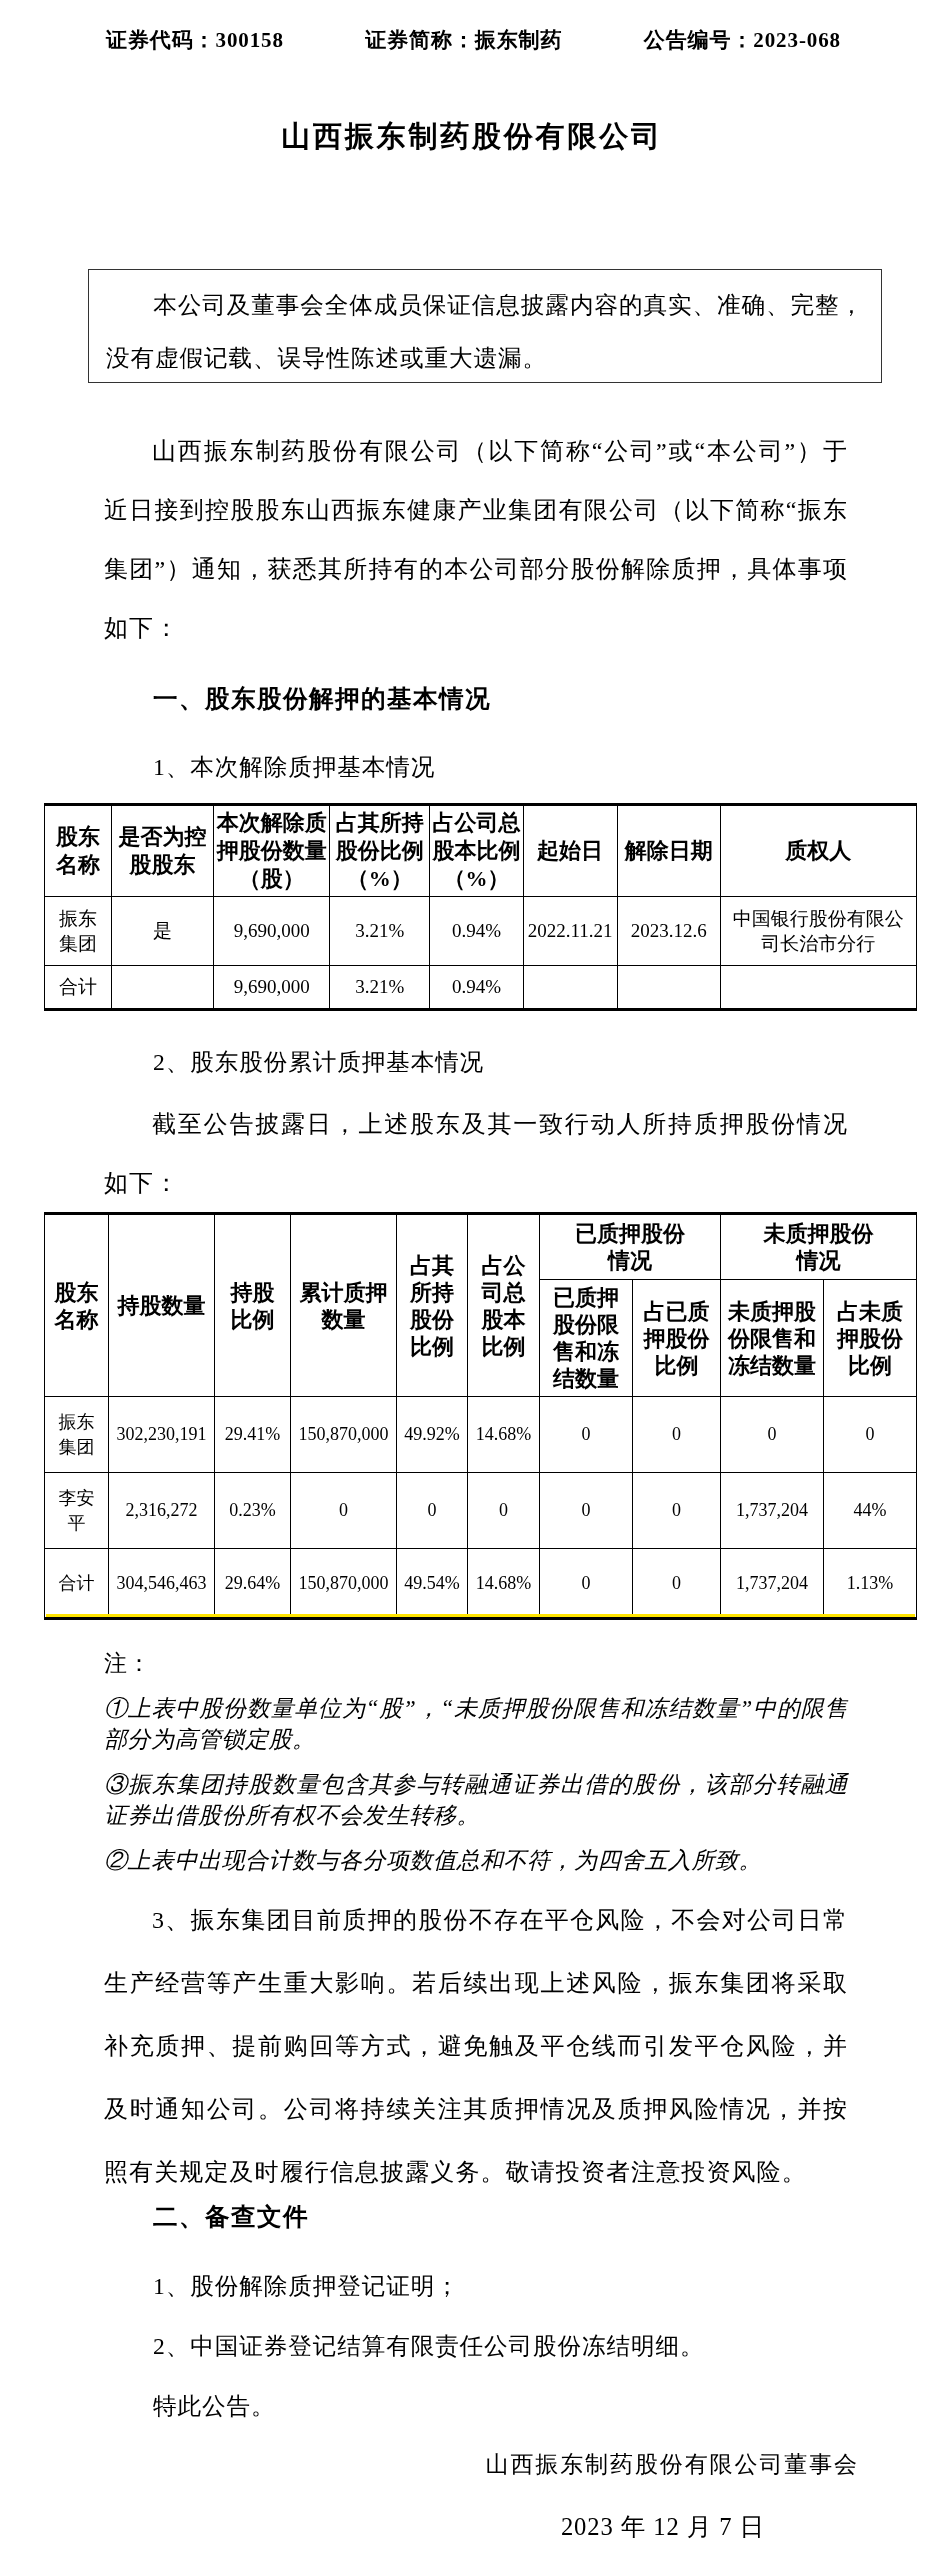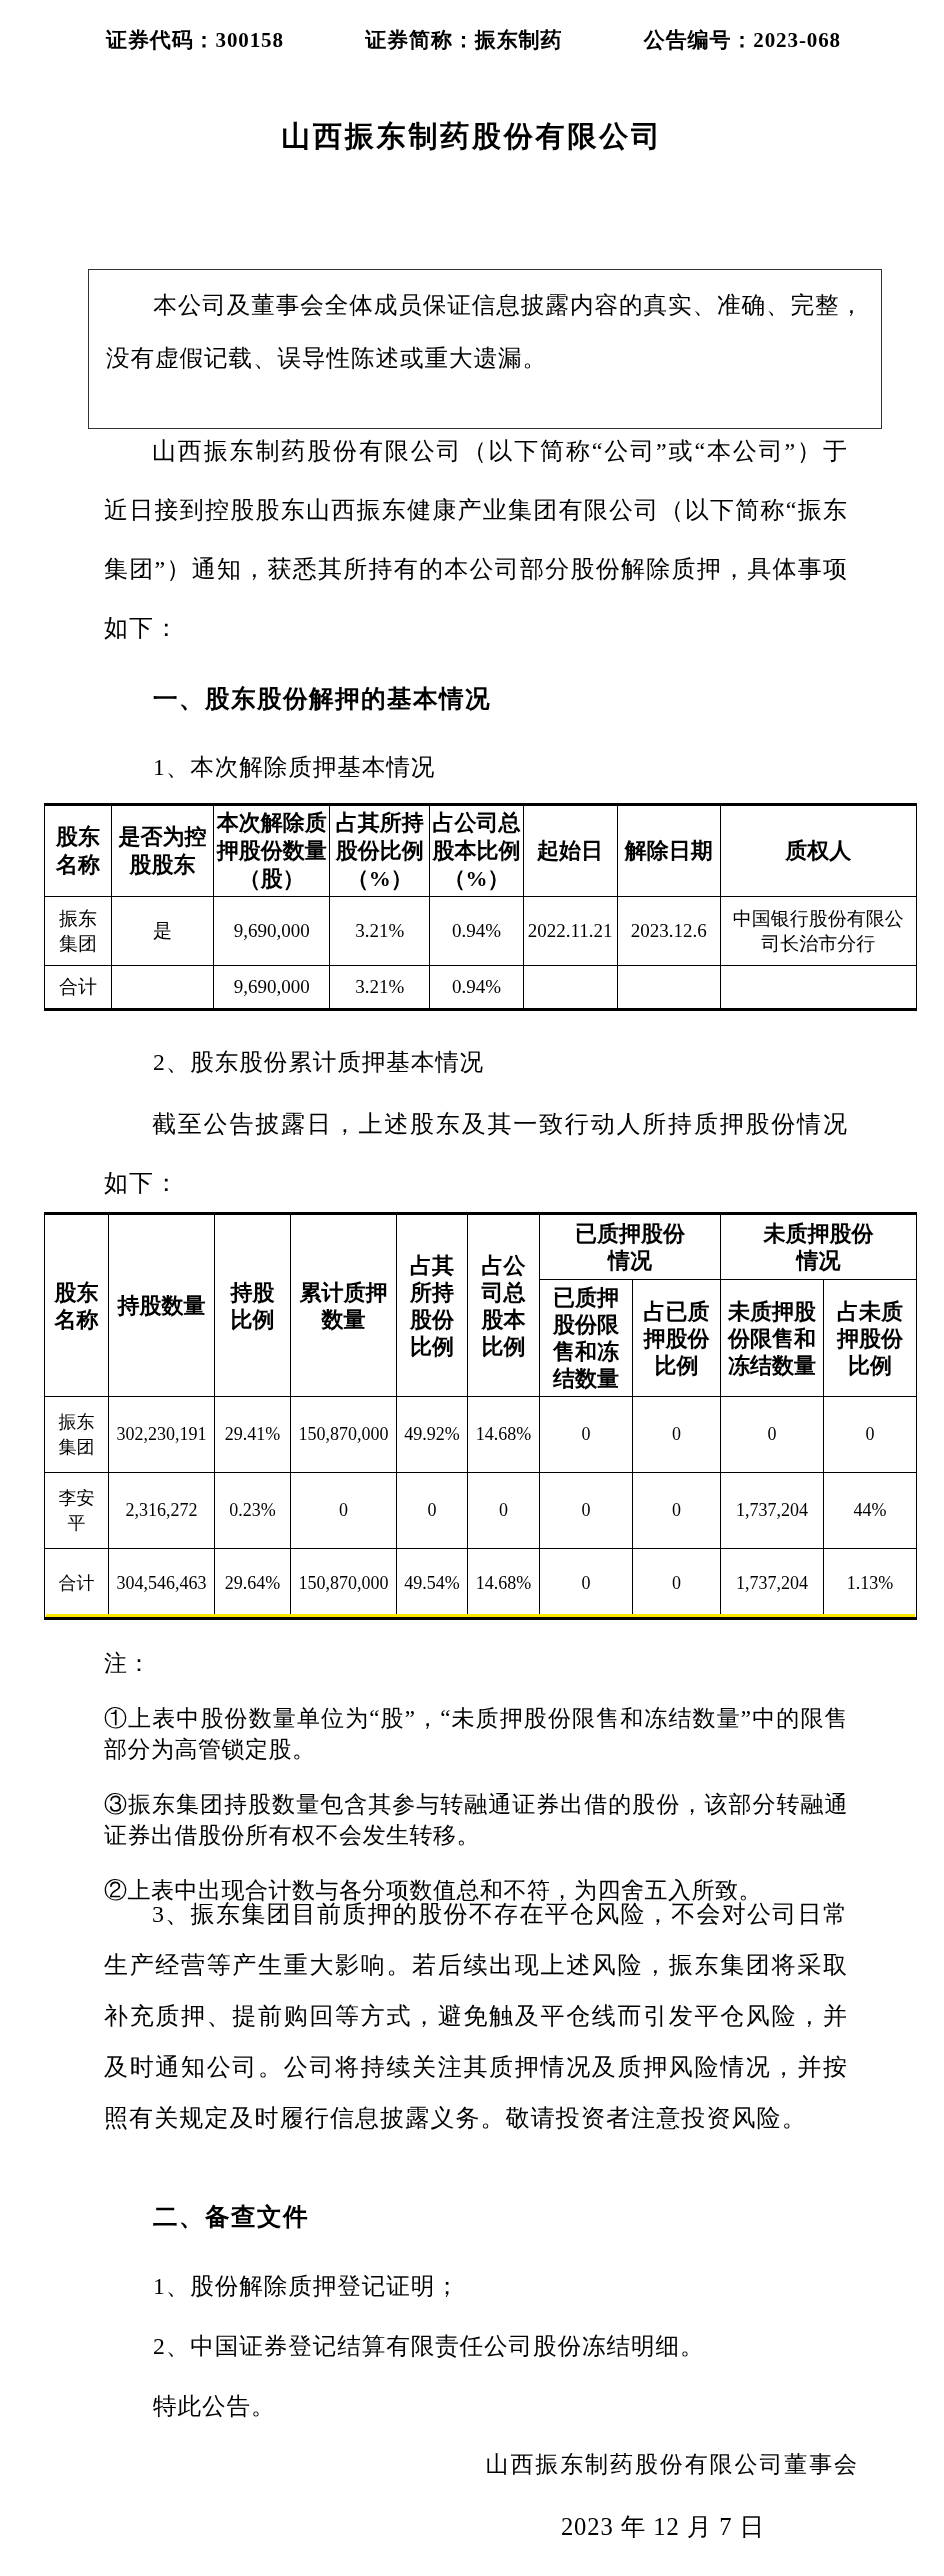--- a/index.html
+++ b/index.html
@@ -19,34 +19,34 @@
     display:flex; justify-content:space-between;
     font-size:21px; font-weight:bold; letter-spacing:0.9px;
   }
   .doc-title {
     position:absolute; left:0; width:100%;
     text-align:center; font-size:29px; font-weight:bold; letter-spacing:2.8px;
   }
   .doc-title.line1 { top:117px; }
   .doc-title.line2 { top:176px; }
   .statement-box {
-    position:absolute; top:269px; left:88px; width:794px; height:160px;
+    position:absolute; top:269px; left:88px; width:794px; height:114px;
     border:1.9px solid #333;
     padding:8.5px 17px 0 17px;
     font-size:23.6px; line-height:53px;
     text-indent:2em; text-align:justify; letter-spacing:0.9px;
   }
   .para {
     position:absolute; left:104px; width:744px;
     font-size:24px; line-height:59px;
     text-indent:2em; text-align:justify; letter-spacing:1.1px;
   }
   .para-intro { top:422px; }
   .para-mid   { top:1095px; }
-  .para-risk  { top:1889px; line-height:51px; }
+  .para-risk  { top:1889px; line-height:63px; }
   .sec-heading {
     position:absolute; left:153px;
     font-size:24.6px; font-weight:bold; letter-spacing:1.4px;
   }
   .heading-1 { top:682px; }
   .heading-2 { top:2200px;font-family:Liberation Serif, serif; }
   .sub-line {
     position:absolute; left:153px;
     font-size:23.6px; letter-spacing:0.9px;
   }
@@ -74,21 +74,21 @@
   .tbl-2 td { font-size:18px; line-height:24.6px; }
   .tbl2-wrap { position:relative; position:absolute; }
   .yellow-line {
     position:absolute; left:1.9px; right:1.9px; bottom:2.8px; height:2.8px;
     z-index:2;
   }
   .notes {
     position:absolute; top:1648px; left:104px; width:744px;
     font-size:23px; line-height:31px; text-align:justify; letter-spacing:0.5px;
   }
-  .notes .note-item { margin-top:24px; }
+  .notes .note-item { margin-top:14px;font-style:italic; }
   .signature {
     position:absolute; top:2449px; left:104px; width:755px;
     text-align:right; font-size:23px; letter-spacing:1.9px;
   }
   .date-line {
     position:absolute; top:2510px; left:104px; width:661px;
     text-align:right; font-size:24.6px; letter-spacing:0.9px;
   }
 </style>
 </head>

